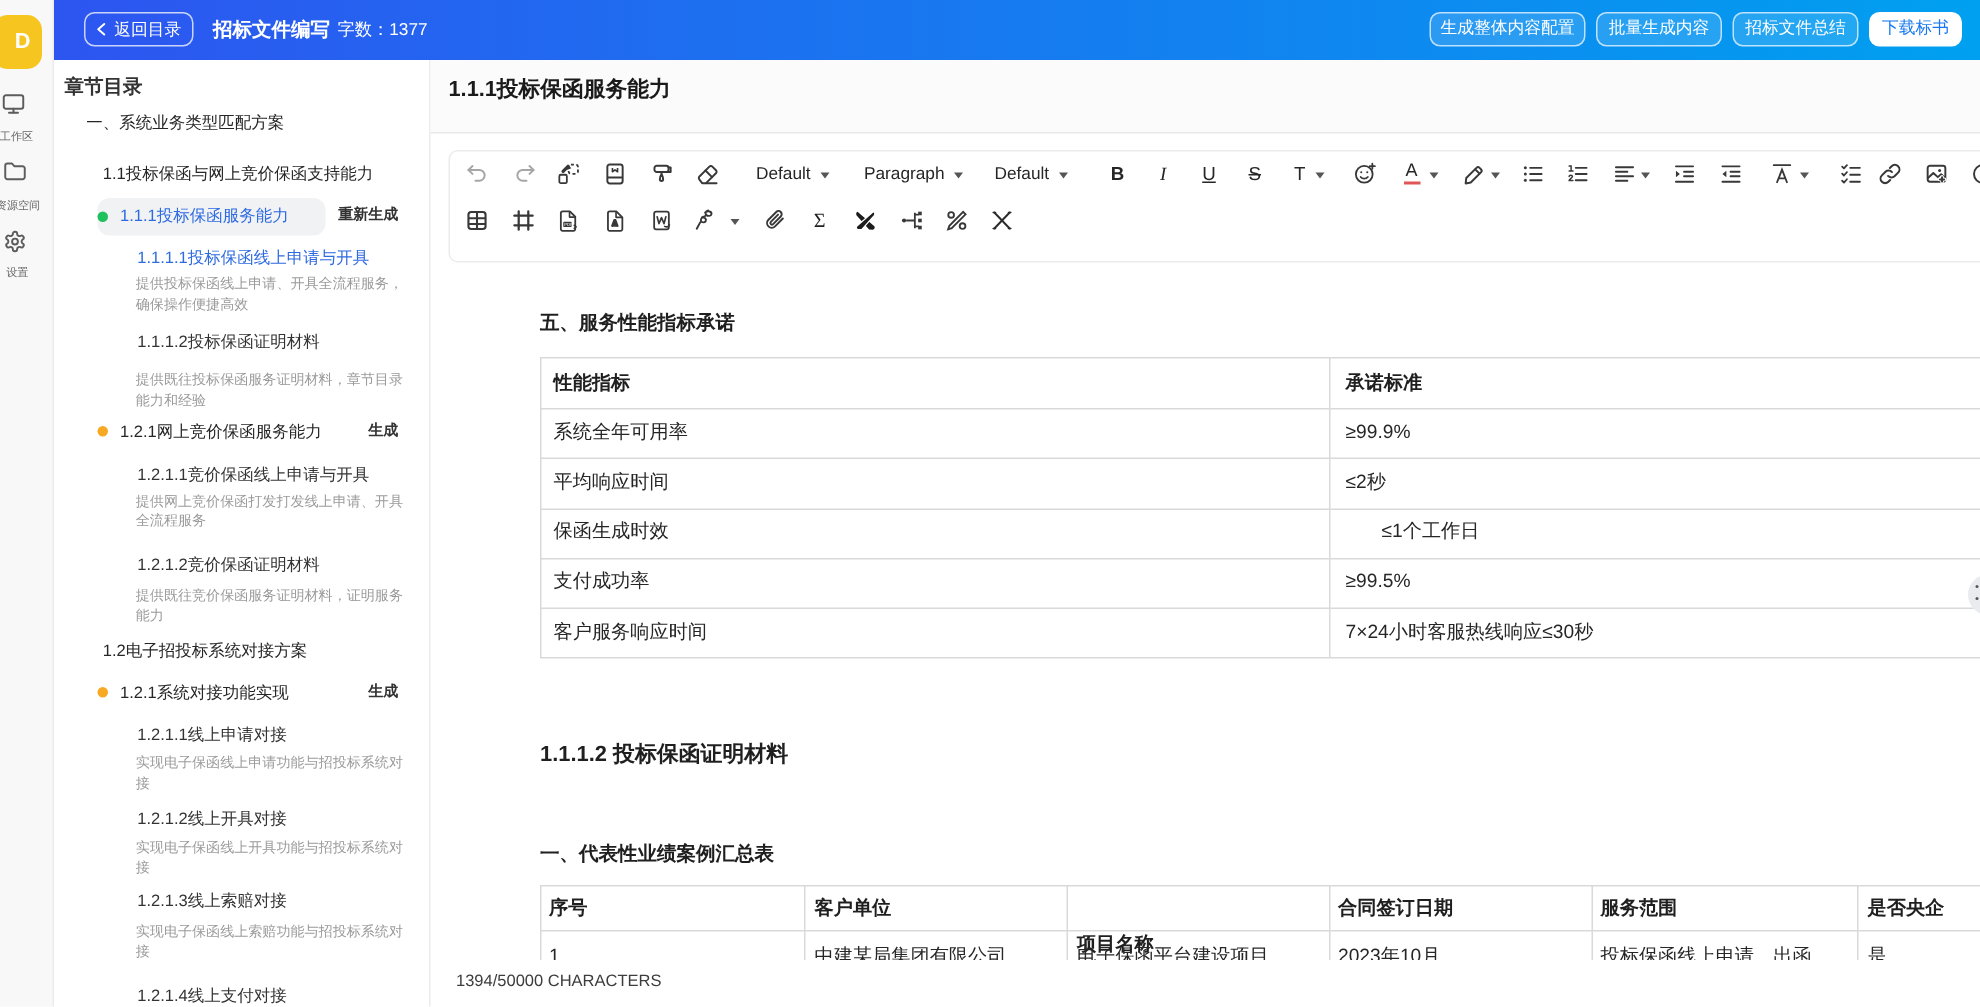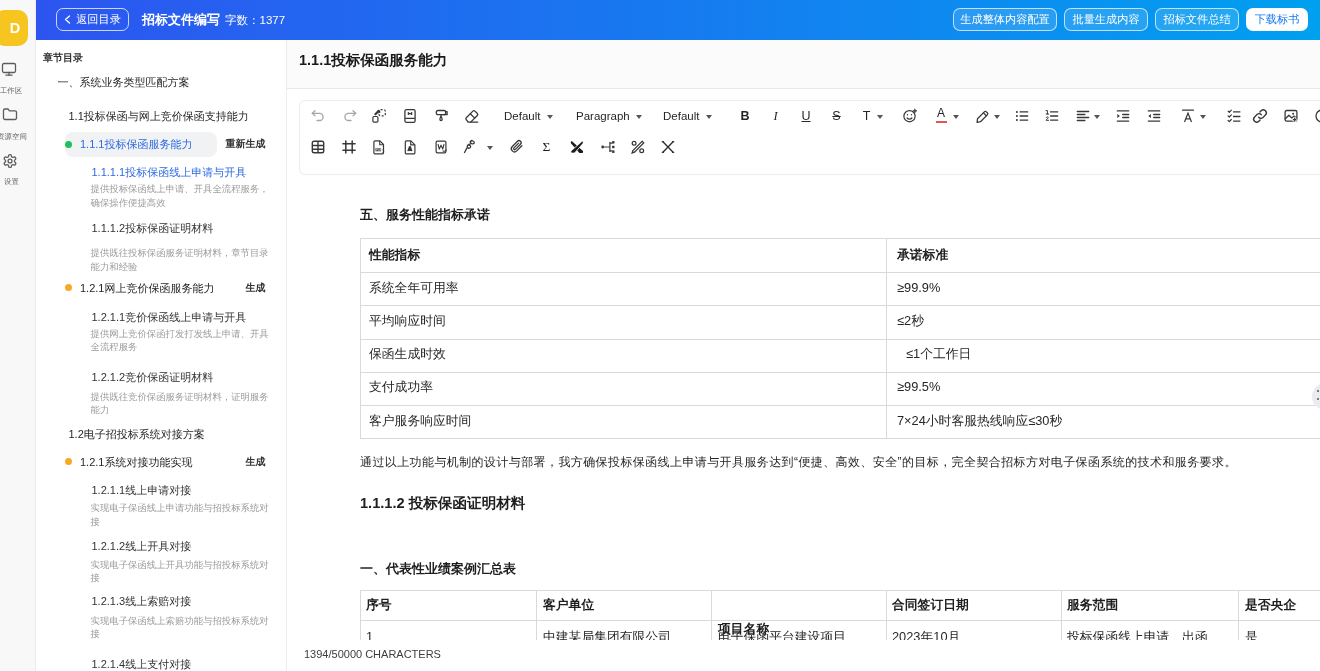--- a/index.html
+++ b/index.html
@@ -48,21 +48,21 @@
     <path d="M1.5 3.5 a1.5 1.5 0 0 1 1.5-1.5 h3 l1.5 1.8 h5.5 a1.5 1.5 0 0 1 1.5 1.5 v5.7 a1.5 1.5 0 0 1-1.5 1.5 h-10 a1.5 1.5 0 0 1-1.5-1.5 z"></path>
   </svg>
 <div class="a" style="left:12px;top:132px;transform:translateX(-50%);font-size:7.4px;line-height:9px;color:#666">资源空间</div>
 <svg class="tb" style="left:10px;top:161px" width="15.5" height="15.5" viewBox="0 0 24 24" fill="none" stroke="#5c5c5c" stroke-width="2" stroke-linejoin="round" stroke-linecap="round">
     <path d="M12.22 2h-.44a2 2 0 0 0-2 2v.18a2 2 0 0 1-1 1.73l-.43.25a2 2 0 0 1-2 0l-.15-.08a2 2 0 0 0-2.73.73l-.22.38a2 2 0 0 0 .73 2.73l.15.1a2 2 0 0 1 1 1.72v.51a2 2 0 0 1-1 1.74l-.15.09a2 2 0 0 0-.73 2.73l.22.38a2 2 0 0 0 2.73.73l.15-.08a2 2 0 0 1 2 0l.43.25a2 2 0 0 1 1 1.73V20a2 2 0 0 0 2 2h.44a2 2 0 0 0 2-2v-.18a2 2 0 0 1 1-1.73l.43-.25a2 2 0 0 1 2 0l.15.08a2 2 0 0 0 2.73-.73l.22-.39a2 2 0 0 0-.73-2.73l-.15-.08a2 2 0 0 1-1-1.74v-.5a2 2 0 0 1 1-1.74l.15-.09a2 2 0 0 0 .73-2.73l-.22-.38a2 2 0 0 0-2.73-.73l-.15.08a2 2 0 0 1-2 0l-.43-.25a2 2 0 0 1-1-1.73V4a2 2 0 0 0-2-2z"></path>
     <circle cx="12" cy="12" r="3"></circle>
   </svg>
 <div class="a" style="left:11.5px;top:177px;transform:translateX(-50%);font-size:7.4px;line-height:9px;color:#666">设置</div>
 
 <div class="a" style="left:36px;top:40px;width:251px;height:631px;background:#fff;border-right:1px solid #ececec"></div>
-<div class="a" style="left:43px;top:50.5px;font-size:10px;line-height:14px;font-weight:bold;color:#333">章节目录</div>
+<div class="a" style="left:43px;top:50.5px;font-size:13px;line-height:14px;font-weight:bold;color:#333">章节目录</div>
 <div class="a t" style="left:57.5px;top:75px">一、系统业务类型匹配方案</div>
 <div class="a t2" style="left:68.5px;top:109px">1.1投标保函与网上竞价保函支持能力</div>
 <div class="a" style="left:65px;top:131.5px;width:152px;height:25.5px;border-radius:8px;background:#f1f2f4"></div>
 <div class="a dot" style="left:65px;top:140.6px;background:#1ec15c"></div>
 <div class="a t5 blu" style="left:80px;top:137.3px">1.1.1投标保函服务能力</div>
 <div class="a st" style="left:225.5px;top:138.3px">重新生成</div>
 <div class="a t3 blu" style="left:91.5px;top:165px">1.1.1.1投标保函线上申请与开具</div>
 <div class="a d" style="left:90.5px;top:182px">提供投标保函线上申请、开具全流程服务，</div>
 <div class="a d" style="left:90.5px;top:195.5px">确保操作便捷高效</div>
 <div class="a t3" style="left:91.5px;top:221px">1.1.1.2投标保函证明材料</div>
@@ -271,26 +271,25 @@
 <div class="a hl" style="left:73px;top:261px;width:960px"></div>
 <div class="a vl" style="left:73px;top:61px;height:200px"></div>
 <div class="a vl" style="left:599px;top:61px;height:200px"></div>
 <div class="a cb" style="left:82px;top:69.5px">性能指标</div>
 <div class="a cb" style="left:610px;top:69.5px">承诺标准</div>
 <div class="a c1" style="left:82px;top:102.5px">系统全年可用率</div>
 <div class="a c1" style="left:610px;top:102.5px">≥99.9%</div>
 <div class="a c1" style="left:82px;top:135.5px">平均响应时间</div>
 <div class="a c1" style="left:610px;top:135.5px">≤2秒</div>
 <div class="a c1" style="left:82px;top:169px">保函生成时效</div>
-<div class="a c1" style="left:619px;top:169px">≤1个工作日</div>
+<div class="a c1" style="left:634px;top:169px">≤1个工作日</div>
 <div class="a c1" style="left:82px;top:202px">支付成功率</div>
 <div class="a c1" style="left:610px;top:202px">≥99.5%</div>
 <div class="a c1" style="left:82px;top:235.5px">客户服务响应时间</div>
 <div class="a c1" style="left:610px;top:235.5px">7×24小时客服热线响应≤30秒</div>
-<div class="a p1" style="left:73px;top:276px">通过以上功能与机制的设计与部署，我方确保投标保函线上申请与开具服务达到“便捷、高效、安全”的目标，完全契合招标方对电子保函系统的技术和服务要求。</div>
 <div class="a" style="left:73px;top:316px;font-size:14.6px;line-height:20px;font-weight:bold;color:#1f1f1f">1.1.1.2 投标保函证明材料</div>
 <div class="a" style="left:73px;top:382.5px;font-size:13px;line-height:18px;font-weight:bold;color:#1f1f1f">一、代表性业绩案例汇总表</div>
 <div class="a hl" style="left:73px;top:413px;width:960px"></div>
 <div class="a hl" style="left:73px;top:443px;width:960px"></div>
 <div class="a vl" style="left:73px;top:413px;height:51px"></div>
 <div class="a vl" style="left:249px;top:413px;height:51px"></div>
 <div class="a vl" style="left:424px;top:413px;height:51px"></div>
 <div class="a vl" style="left:599px;top:413px;height:51px"></div>
 <div class="a vl" style="left:774px;top:413px;height:51px"></div>
 <div class="a vl" style="left:951px;top:413px;height:51px"></div>

